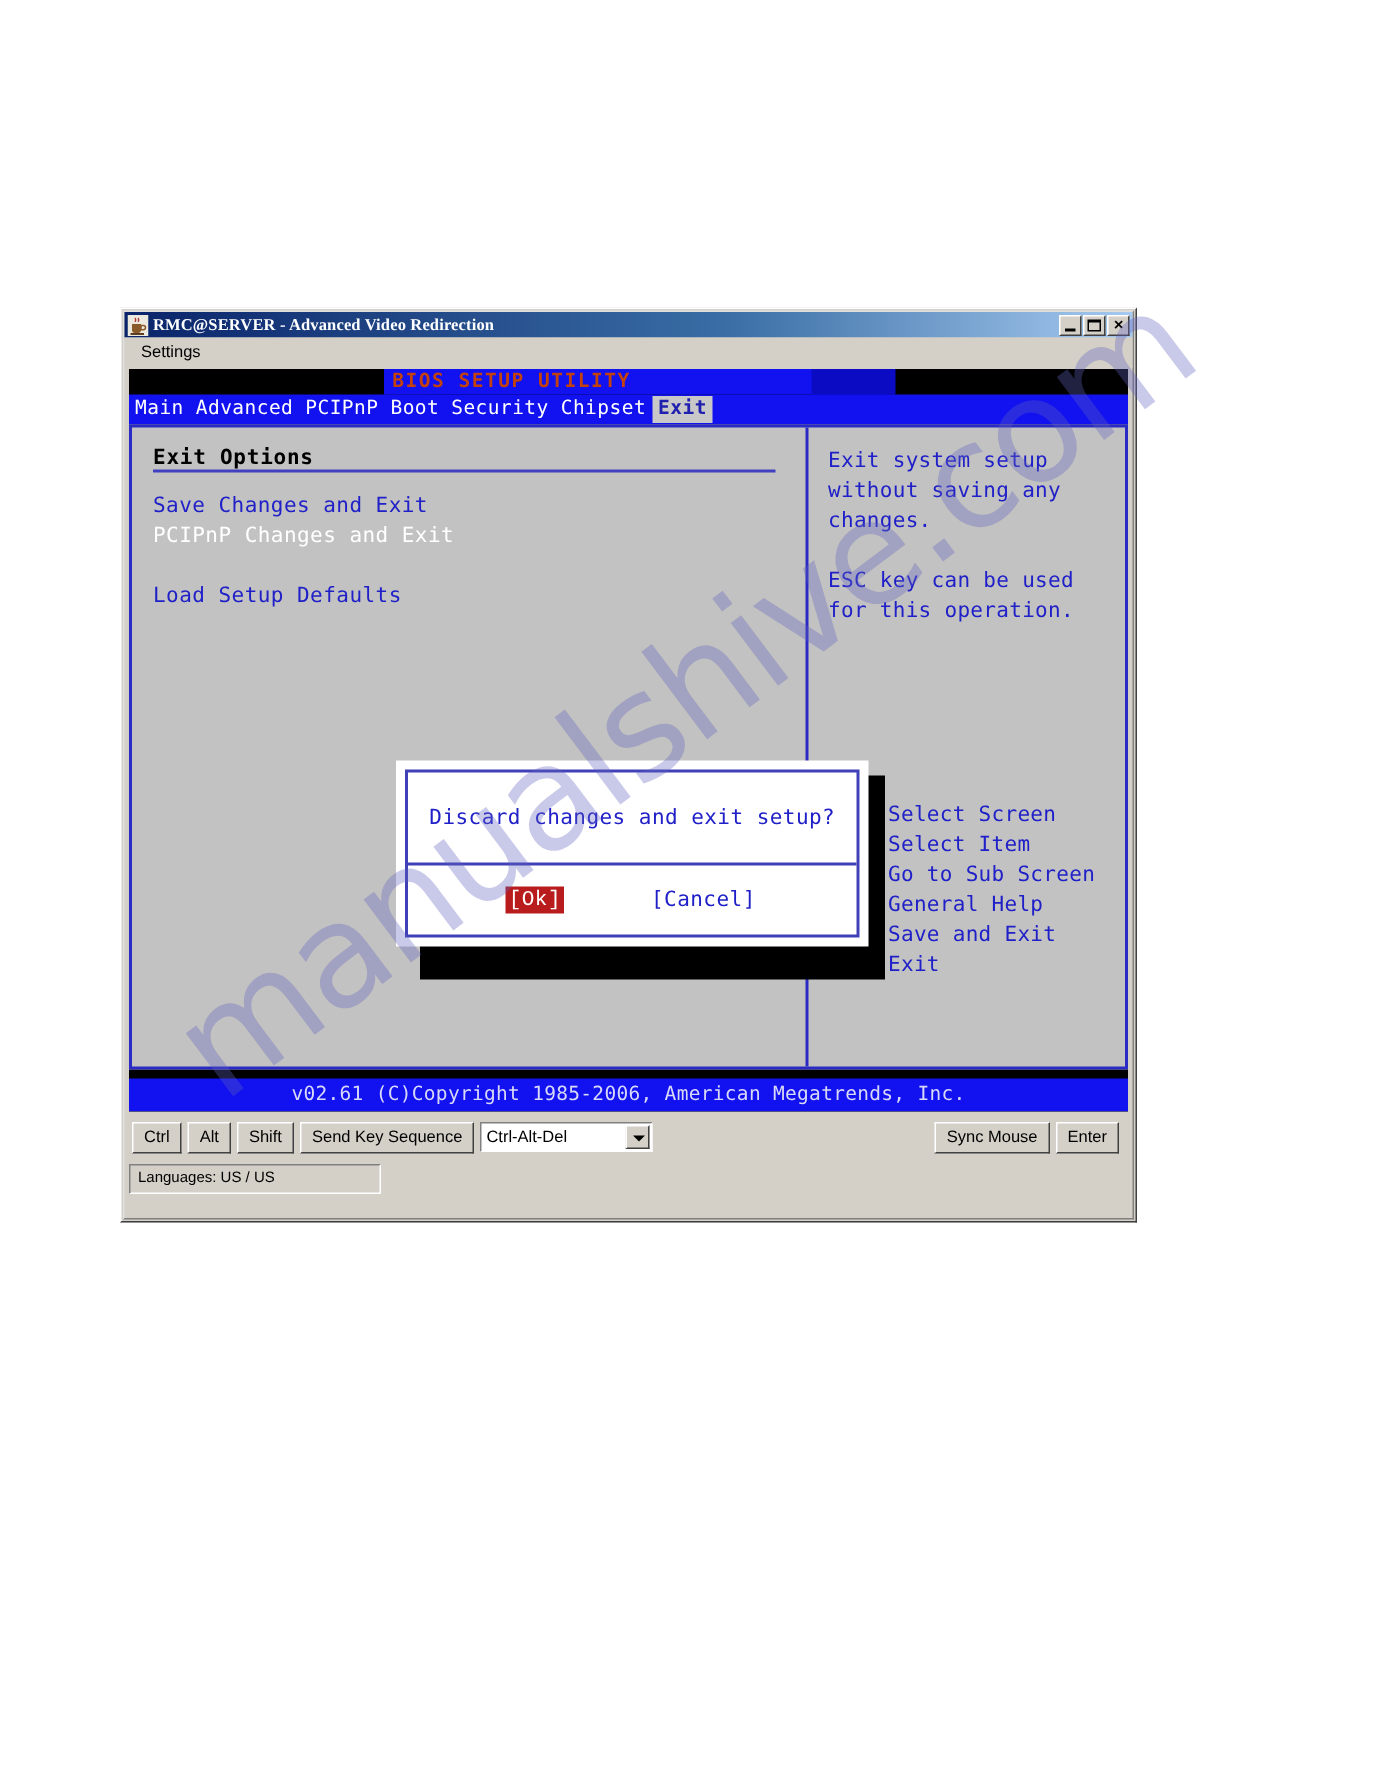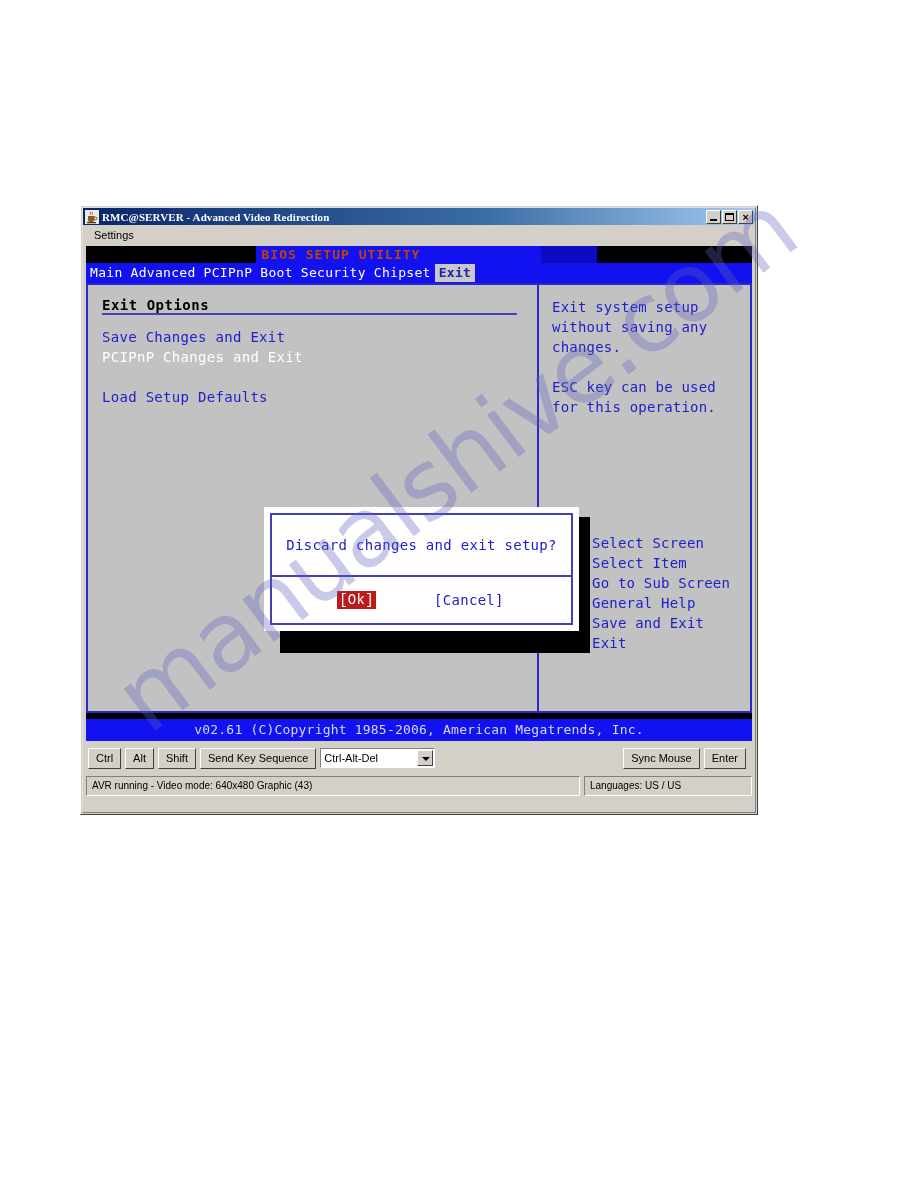--- a/index.html
+++ b/index.html
@@ -604,21 +604,20 @@
       <span id="key-select">
         <span>Ctrl-Alt-Del</span>
         <span id="key-select-arrow"></span>
       </span>
       <span class="tb-spacer"></span>
       <span class="tb-btn">Sync Mouse</span>
       <span class="tb-btn">Enter</span>
     </div>
 
     <div id="statusbar">
-      <span class="status-pane" id="status-left">AVR running - Video mode: 640x480 Graphic (43)</span>
       <span class="status-pane" id="status-right">Languages: US / US</span>
     </div>
 
   </div>
 </div>
 
 <div id="watermark">
   <span class="wm-text">manualshive.com</span>
 </div>
 

